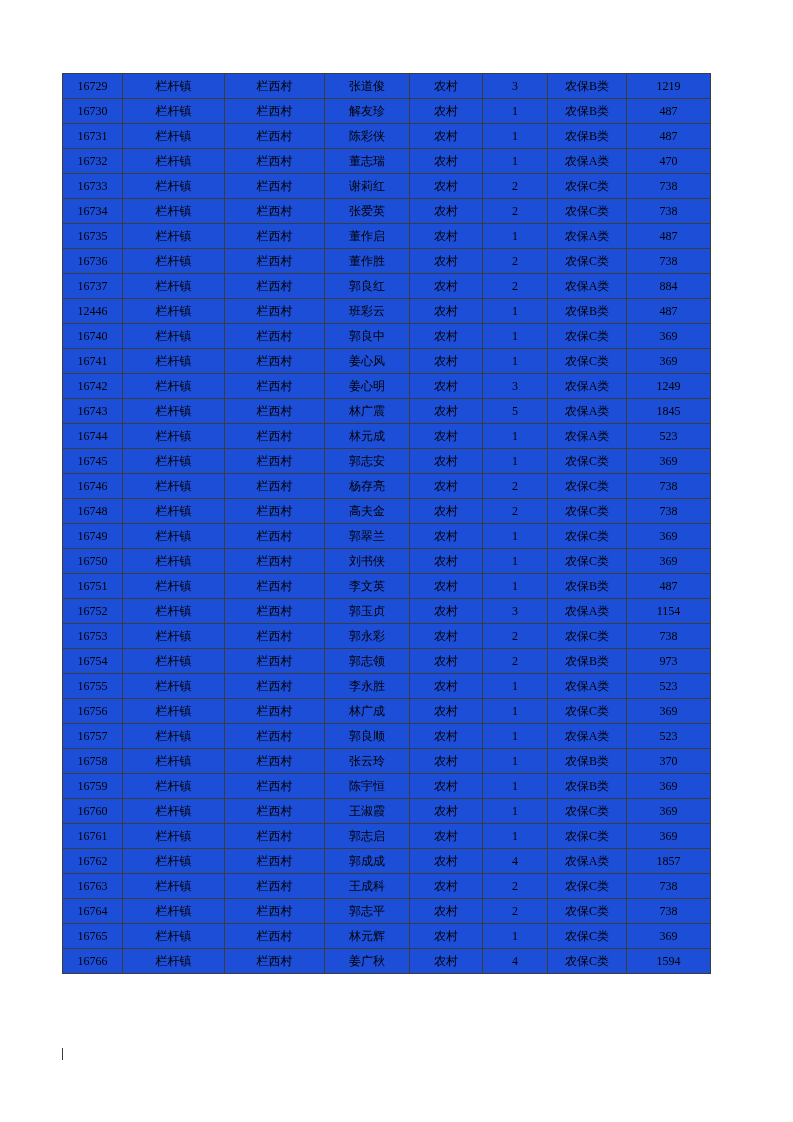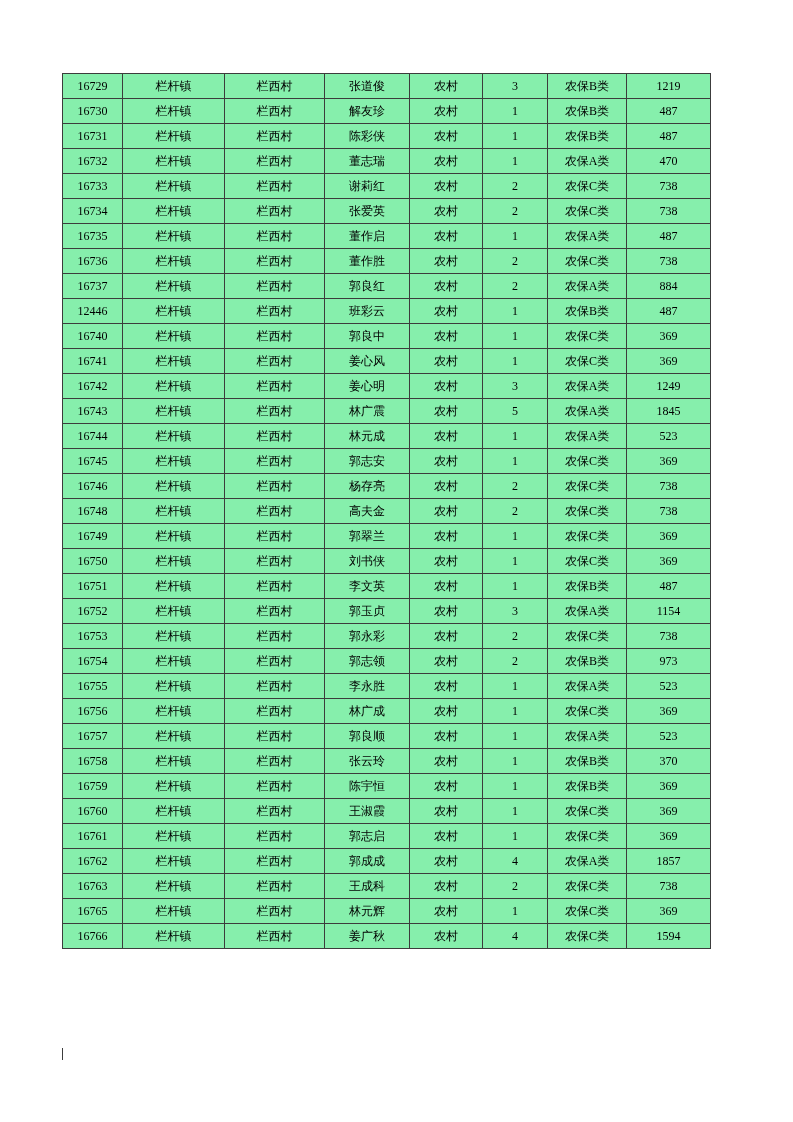--- a/index.html
+++ b/index.html
@@ -16,21 +16,21 @@
   }
   .sheet {
     position: absolute;
     left: 62px;
     top: 73px;
   }
   table.records {
     border-collapse: collapse;
     table-layout: fixed;
     width: 610px;
-    background: #86efac;
+    background: #1d4ed8;
   }
   table.records td {
     border: 1px solid #3c3c3c;
     height: 24px;
     padding: 0 2px;
     text-align: center;
     vertical-align: middle;
     font-size: 12px;
     line-height: 24px;
     white-space: nowrap;
@@ -384,20 +384,30 @@
           <td class="c-id">16763</td>
           <td class="c-town">栏杆镇</td>
           <td class="c-vill">栏西村</td>
           <td class="c-name">王成科</td>
           <td class="c-type">农村</td>
           <td class="c-count">2</td>
           <td class="c-cat">农保C类</td>
           <td class="c-amt">738</td>
         </tr>
         <tr>
+          <td class="c-id">16764</td>
+          <td class="c-town">栏杆镇</td>
+          <td class="c-vill">栏西村</td>
+          <td class="c-name">郭志平</td>
+          <td class="c-type">农村</td>
+          <td class="c-count">2</td>
+          <td class="c-cat">农保C类</td>
+          <td class="c-amt">738</td>
+        </tr>
+        <tr>
           <td class="c-id">16765</td>
           <td class="c-town">栏杆镇</td>
           <td class="c-vill">栏西村</td>
           <td class="c-name">林元辉</td>
           <td class="c-type">农村</td>
           <td class="c-count">1</td>
           <td class="c-cat">农保C类</td>
           <td class="c-amt">369</td>
         </tr>
         <tr>

